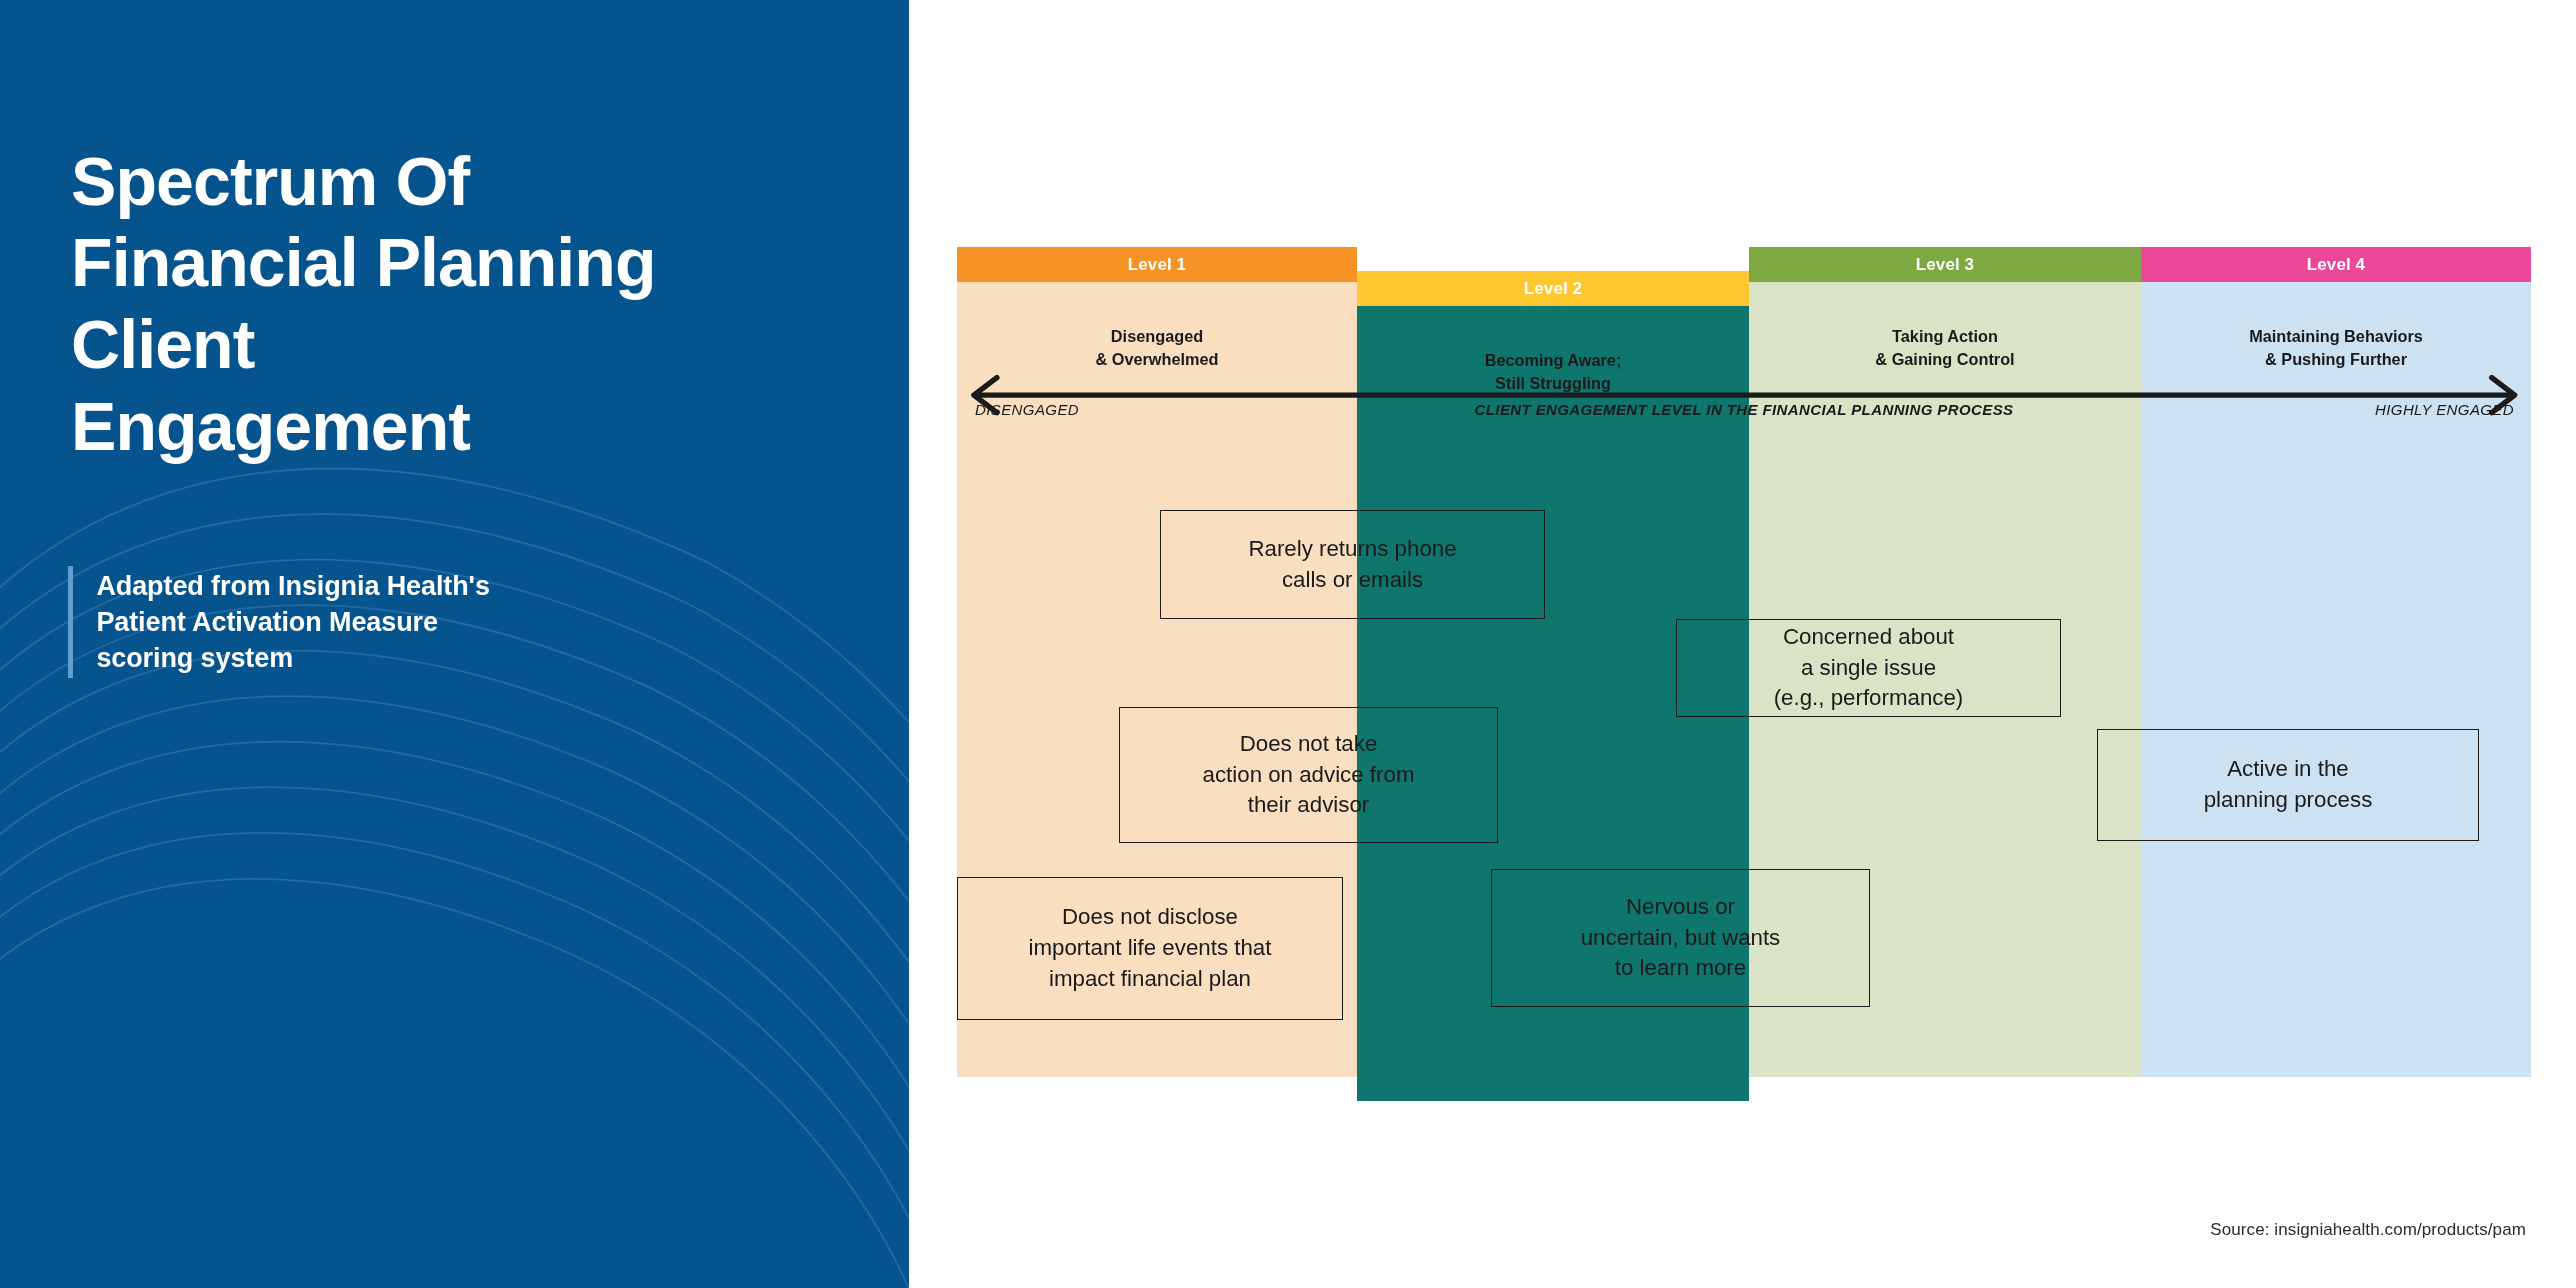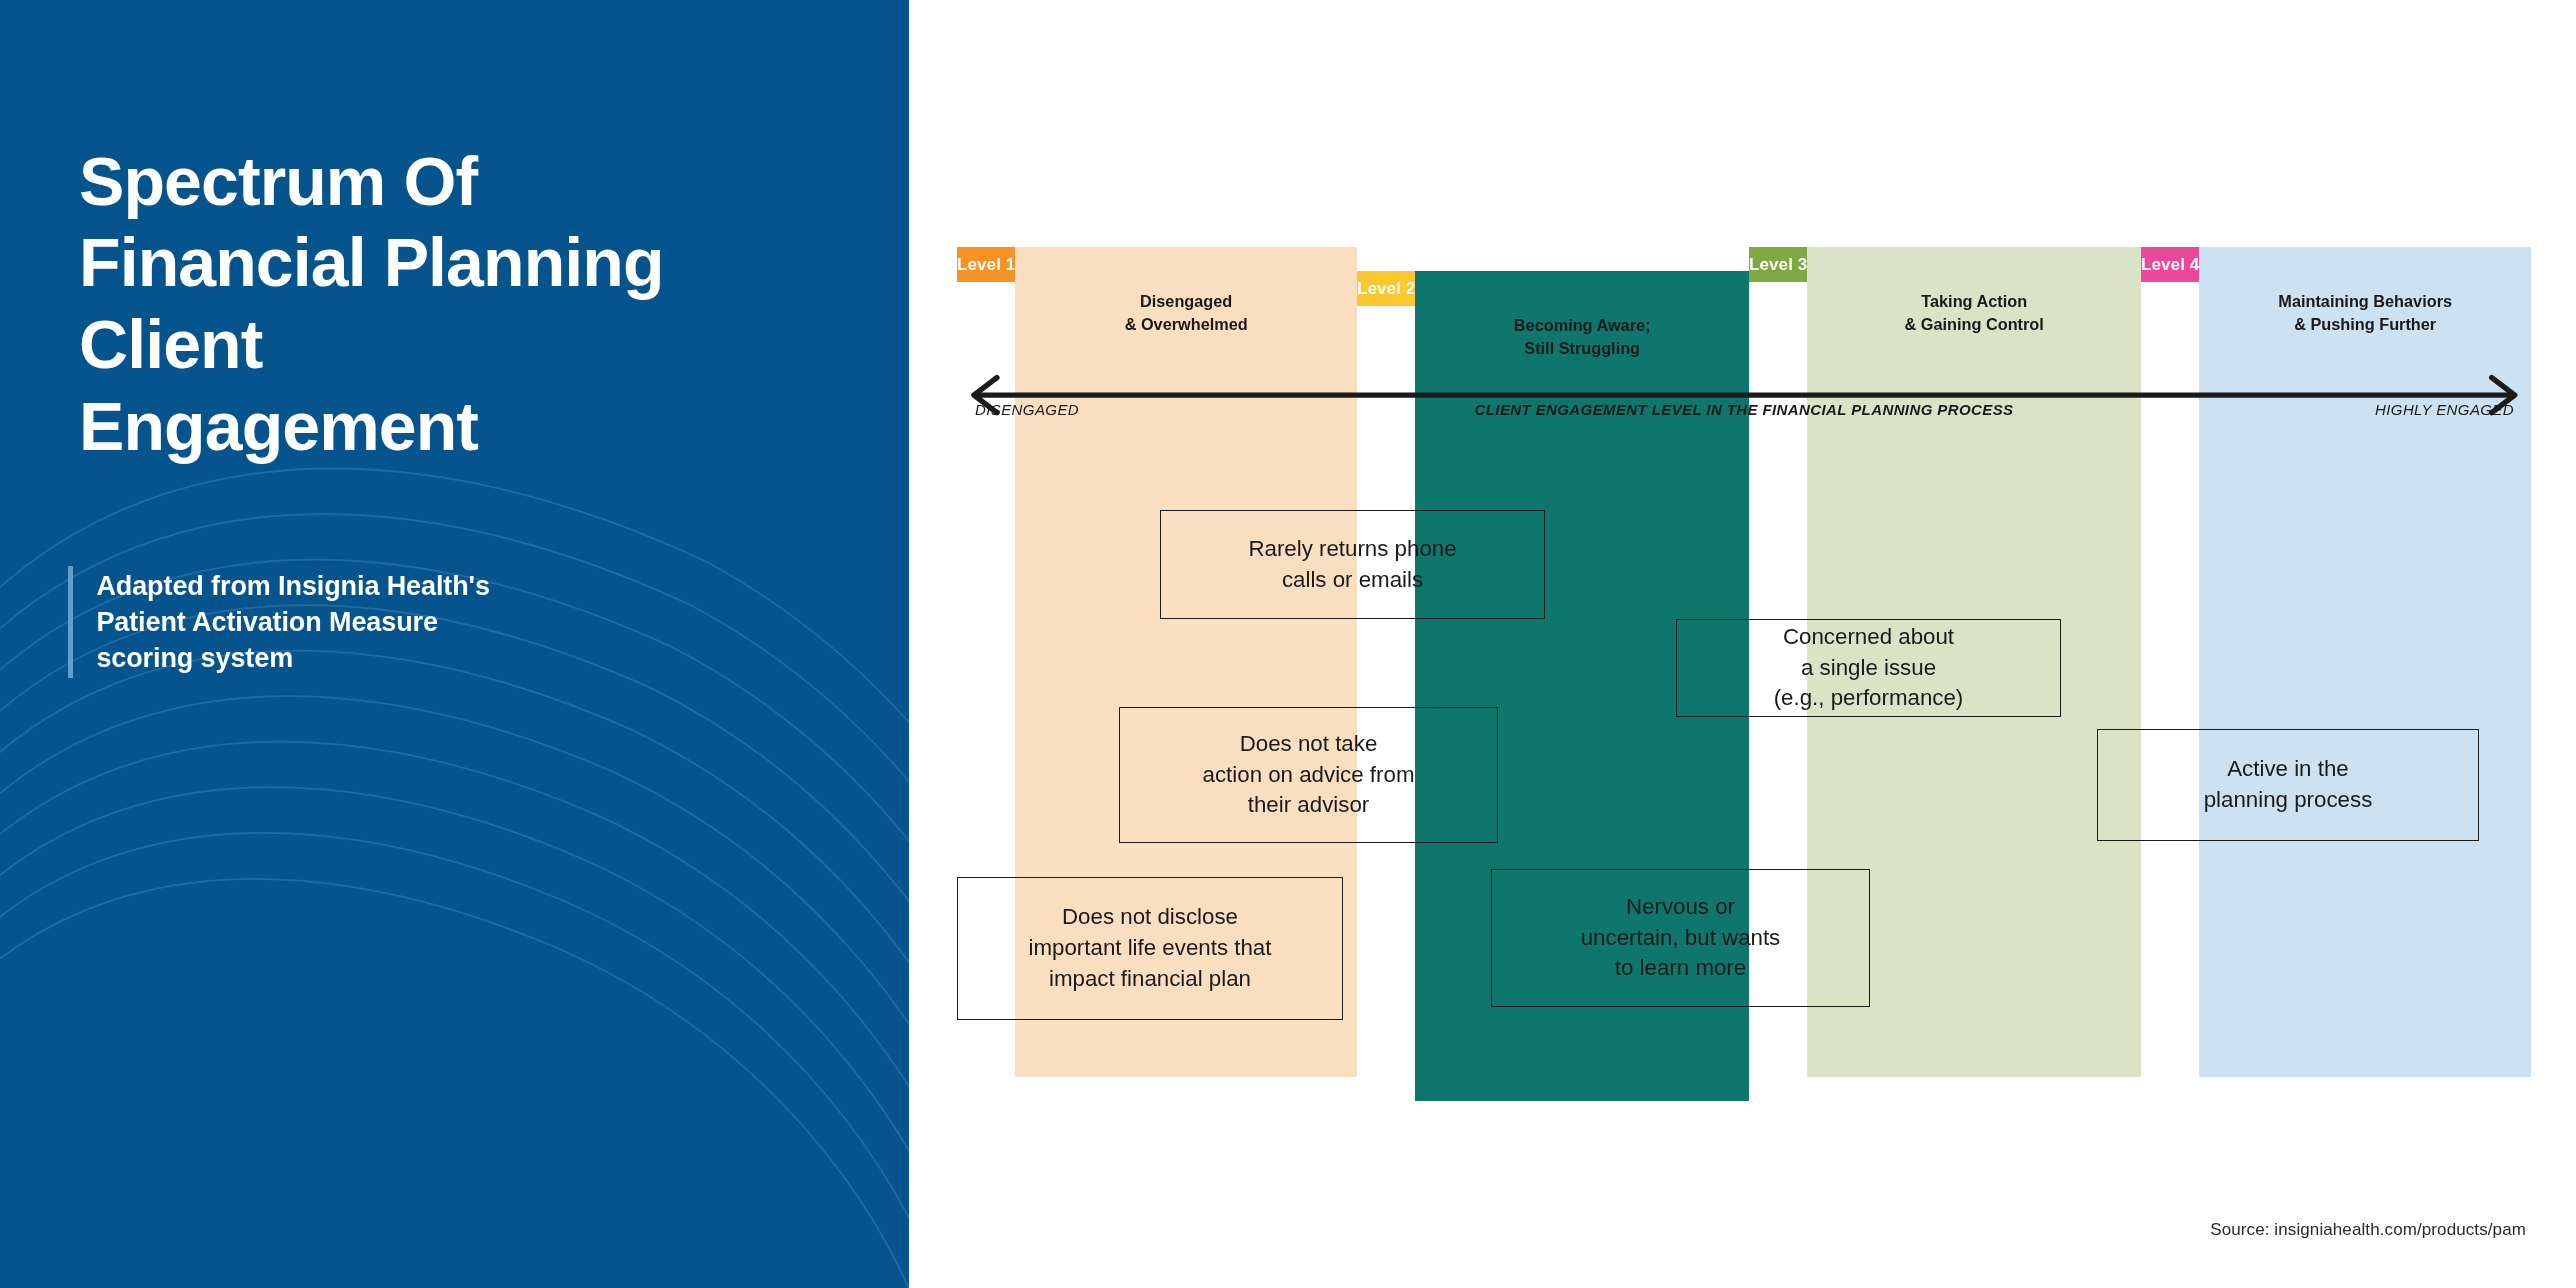--- a/index.html
+++ b/index.html
@@ -36,21 +36,20 @@
     position: absolute;
     left: 71px;
     top: 95px;
     width: 785px;
     color: #ffffff;
     font-size: 68px;
     line-height: 1.205;
     font-weight: 700;
     letter-spacing: -0.9px;
     white-space: pre-line;
-    margin-left: 8px;
   }
   #panel-sub-wrap {
     position: absolute;
     left: 68px;
     top: 566px;
     display: flex;
     align-items: stretch;
   }
   #panel-sub-rule {
     width: 5.4px;
@@ -77,21 +76,21 @@
     height: 830px;
   }
   #chart-bands {
     position: absolute;
     inset: 0;
     display: flex;
   }
   .band {
     flex: 0 0 auto;
     display: flex;
-    flex-direction: row;
+    flex-direction: column;
     height: 100%;
   }
   .band-head {
     height: 35px;
     display: flex;
     align-items: center;
     justify-content: center;
     color: #ffffff;
     font-size: 17px;
     font-weight: 700;

